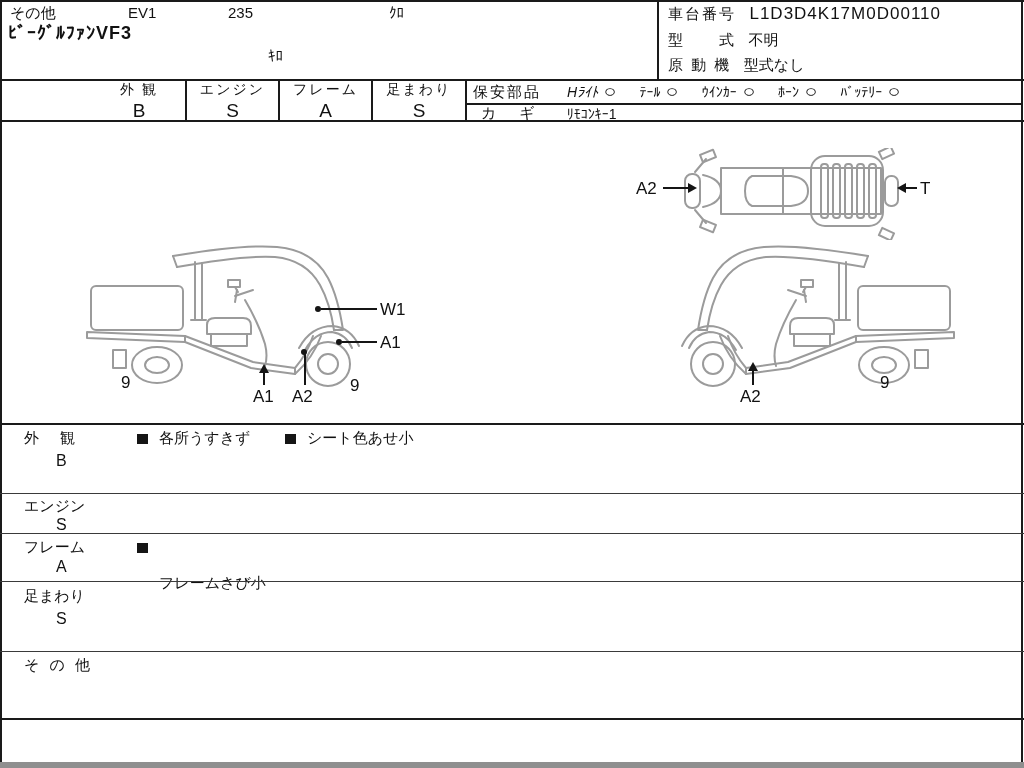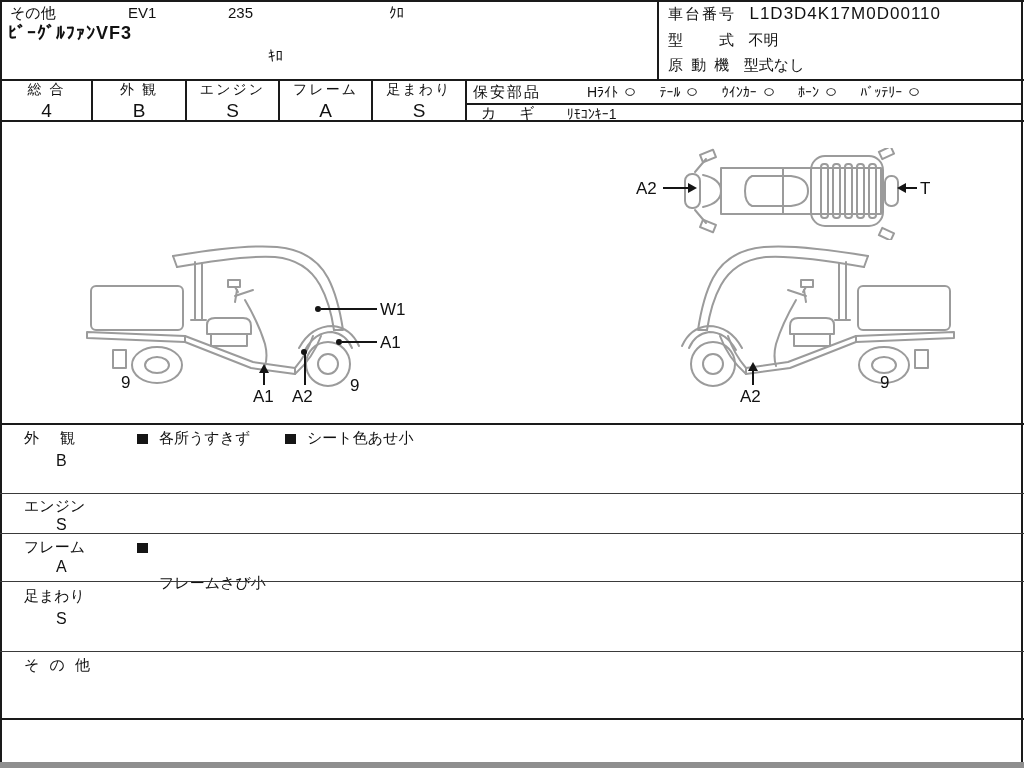--- a/index.html
+++ b/index.html
@@ -66,24 +66,20 @@
     <span class="t15" style="margin-left:8px;">不明</span>
   </div>
   <div class="abs" style="left:668px;top:56px;">
     <span class="t15 ls2">原 動 機</span>
     <span class="t15" style="margin-left:8px;">型式なし</span>
   </div>
 
   <div class="hl" style="left:0;top:79px;width:1024px;"></div>
   <div class="hl" style="left:0;top:120px;width:1024px;"></div>
 
-  <div class="grade-cell" style="left:2px;width:91px;">
-    <span class="grade-label">総 合</span>
-    <span class="grade-value">4</span>
-  </div>
   <div class="grade-cell" style="left:93px;width:94px;">
     <span class="grade-label">外 観</span>
     <span class="grade-value">B</span>
   </div>
   <div class="grade-cell" style="left:187px;width:93px;">
     <span class="grade-label">エンジン</span>
     <span class="grade-value">S</span>
   </div>
   <div class="grade-cell" style="left:280px;width:93px;">
     <span class="grade-label">フレーム</span>
@@ -91,21 +87,21 @@
   </div>
   <div class="grade-cell" style="left:373px;width:94px;">
     <span class="grade-label">足まわり</span>
     <span class="grade-value">S</span>
   </div>
 
   <div class="hl" style="left:467px;top:103px;width:555px;"></div>
 
   <div class="safety-row1">
     <span class="t15 ls2" style="margin-left:6px;">保安部品</span>
-    <span class="sp-group" style="margin-left:46px;">
+    <span class="sp-group" style="margin-left:26px;font-style:italic;">
       <span>Hﾗｲﾄ</span>
       <span class="circle-mark">○</span>
     </span>
     <span class="sp-group">
       <span>ﾃｰﾙ</span>
       <span class="circle-mark">○</span>
     </span>
     <span class="sp-group">
       <span>ｳｲﾝｶｰ</span>
       <span class="circle-mark">○</span>

